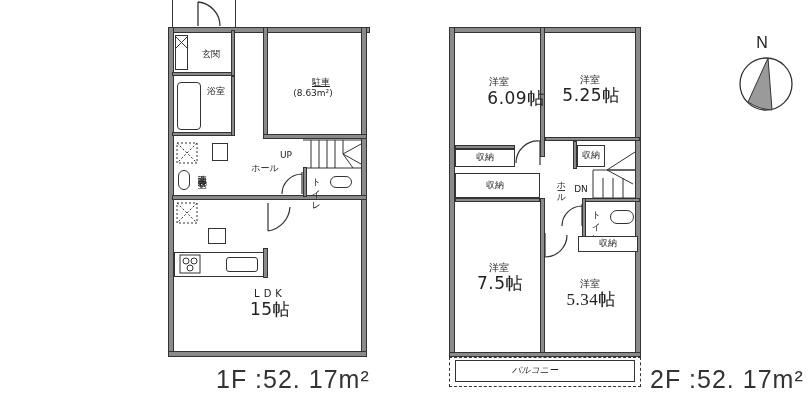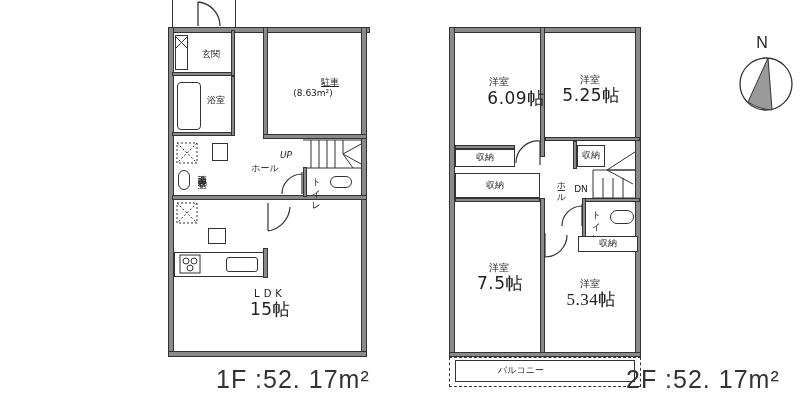--- a/index.html
+++ b/index.html
@@ -25,47 +25,47 @@
   <div class="wall" style="left:361px;top:27px;width:6px;height:330px;"></div>
   <div class="wall" style="left:168px;top:351px;width:199px;height:6px;"></div>
 
   <div class="thin" style="left:172px;top:0px;width:64px;height:28px;border-top:none;"></div>
   <svg style="left:196px;top:2px;" width="26" height="26">
       <path d="M2 0 L2 24 M2 0 A24 24 0 0 1 24 24" fill="none" stroke="#333" stroke-width="1.3"></path>
     </svg>
 
   <div class="wall" style="left:263px;top:27px;width:5px;height:112px;"></div>
   <div class="wall" style="left:263px;top:134px;width:104px;height:5px;"></div>
-  <div class="lbl small" style="left:315px;top:77px;width:30px;text-decoration:underline;">駐車</div>
+  <div class="lbl small" style="left:306px;top:77px;width:30px;text-decoration:underline;">駐車</div>
   <div class="lbl small" style="left:287px;top:88px;width:52px;">(8.63m²)</div>
 
   <div class="wall" style="left:172px;top:72px;width:62px;height:4px;"></div>
   <div class="wall" style="left:231px;top:30px;width:4px;height:46px;"></div>
   <div class="thin" style="left:175px;top:35px;width:13px;height:35px;"></div>
   <svg style="left:175px;top:36px;" width="13" height="13">
       <path d="M0 0 L13 13 M13 0 L0 13" stroke="#333" stroke-width="1"></path>
     </svg>
   <div class="lbl small" style="left:196px;top:49px;width:30px;">玄関</div>
 
   <div class="wall" style="left:172px;top:132px;width:62px;height:4px;"></div>
   <div class="wall" style="left:231px;top:76px;width:4px;height:60px;"></div>
   <div class="thin" style="left:177px;top:82px;width:24px;height:48px;border-radius:4px;"></div>
-  <div class="lbl small" style="left:204px;top:95px;width:24px;">浴室</div>
+  <div class="lbl small" style="left:204px;top:86px;width:24px;">浴室</div>
 
   <div class="wall" style="left:172px;top:195px;width:195px;height:5px;"></div>
   <svg style="left:177px;top:143px;" width="20" height="20">
       <rect x="0" y="0" width="20" height="20" fill="none" stroke="#333" stroke-dasharray="2 2"></rect>
       <path d="M0 0 L20 20 M20 0 L0 20" stroke="#333" stroke-dasharray="2 2"></path>
     </svg>
   <div class="thin" style="left:178px;top:170px;width:12px;height:20px;border-radius:6px;"></div>
   <div class="lbl vert" style="left:197px;top:145px;height:50px;">洗面脱衣室</div>
   <div class="thin" style="left:212px;top:143px;width:16px;height:18px;"></div>
 
   <div class="lbl small" style="left:247px;top:163px;width:36px;">ホール</div>
-  <div class="lbl small" style="left:275px;top:150px;width:22px;font-style:italic;">UP</div>
+  <div class="lbl small" style="left:275px;top:150px;width:22px;">UP</div>
 
   <svg style="left:303px;top:140px;" width="58" height="30">
     <g stroke="#333" stroke-width="1" fill="none">
       <path d="M0 0 L58 0 M0 28 L58 28"></path>
       <path d="M8 0 L8 28 M16 0 L16 28 M24 0 L24 28 M32 0 L32 28 M40 0 L40 14"></path>
       <path d="M40 14 L58 4 M40 14 L58 24 M40 14 L50 28"></path>
     </g>
   </svg>
 
   <div class="wall" style="left:303px;top:167px;width:4px;height:30px;"></div>
@@ -150,23 +150,23 @@
 
   <div class="wall" style="left:455px;top:198px;width:85px;height:4px;"></div>
   <div class="lbl mid" style="left:474px;top:262px;width:50px;">洋室</div>
   <div class="lbl big" style="left:464px;top:274px;width:72px;">7.5帖</div>
 
   <div class="lbl mid" style="left:565px;top:278px;width:50px;">洋室</div>
   <div class="lbl big" style="left:555px;top:290px;width:72px;font-family:Liberation Serif, serif;">5.34帖</div>
 
   <div class="thin" style="left:449px;top:357px;width:192px;height:30px;border-style:dashed;"></div>
   <div class="thin" style="left:455px;top:360px;width:180px;height:22px;"></div>
-  <div class="lbl small" style="left:486px;top:365px;width:70px;">バルコニー</div>
+  <div class="lbl small" style="left:500px;top:365px;width:70px;font-style:italic;">バルコニー</div>
 
-  <div class="area" style="left:626px;top:365px;">2F :52. 17m²</div>
+  <div class="area" style="left:650px;top:365px;">2F :52. 17m²</div>
 </div>
 
 <div>
   <div class="lbl" style="left:752px;top:34px;width:20px;font-size:16px;font-family:'Liberation Sans', sans-serif;">N</div>
   <svg style="left:738px;top:56px;" width="56" height="56">
     <circle cx="28" cy="28" r="26" fill="#fff" stroke="#333" stroke-width="1.3"></circle>
     <path d="M30 2 L10 46 Q20 53 34 54 Z" fill="#9a9a9a" stroke="#333" stroke-width="1"></path>
   </svg>
 </div>
 

